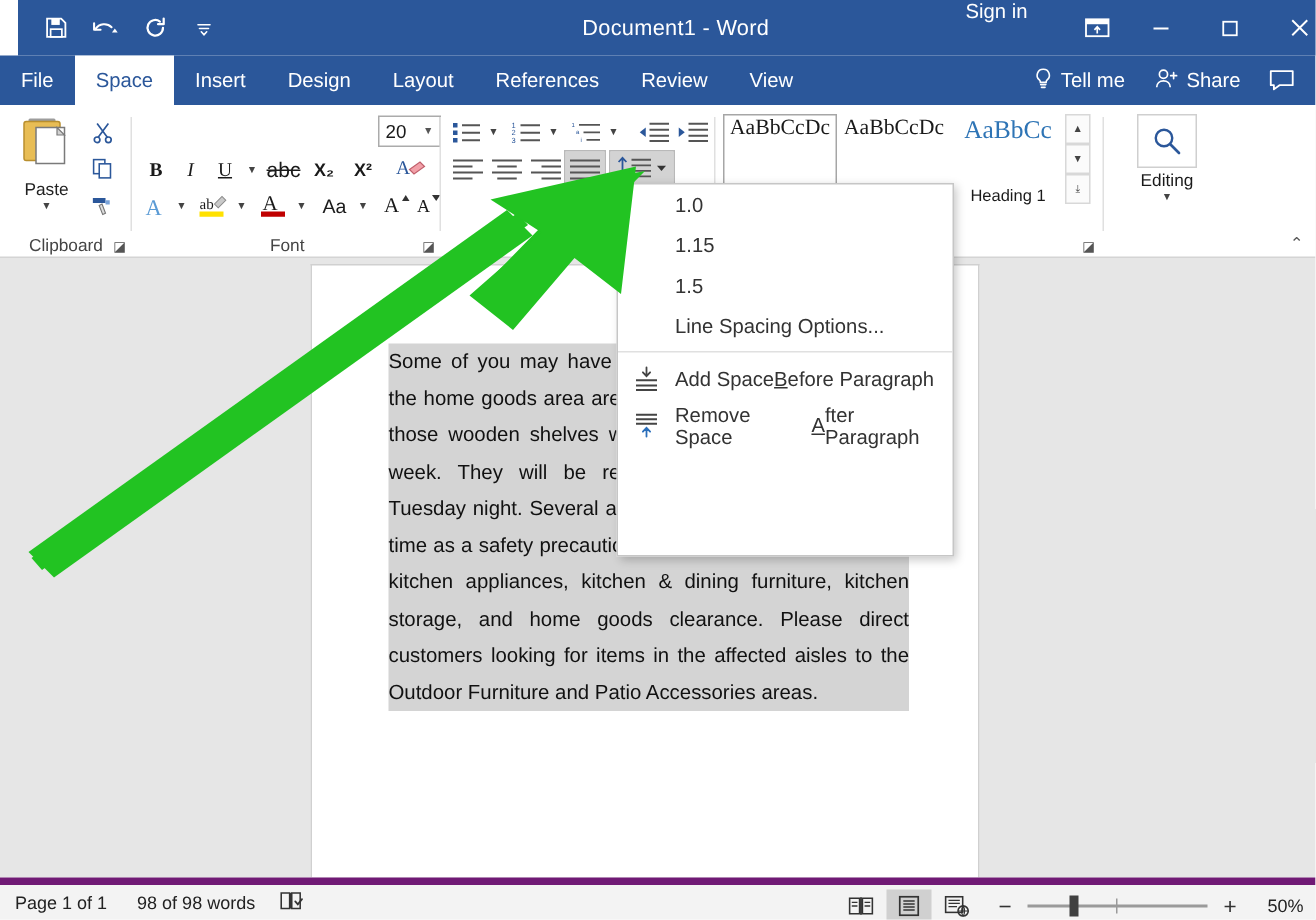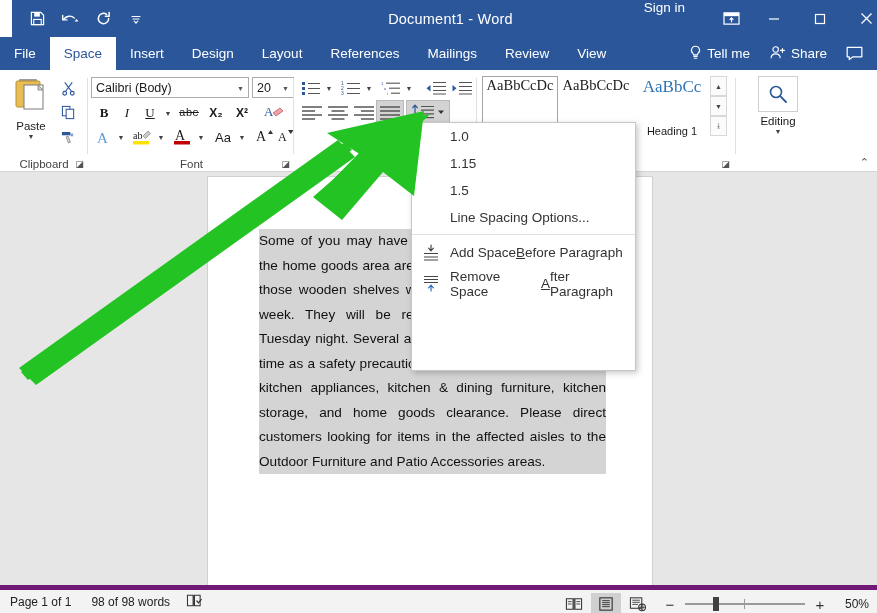--- a/index.html
+++ b/index.html
@@ -234,21 +234,20 @@
   </div>
 
   <div class="tabbar">
     <div class="tabs">
       <div class="tab">File</div>
       <div class="tab active">Space</div>
       <div class="tab">Insert</div>
       <div class="tab">Design</div>
       <div class="tab">Layout</div>
       <div class="tab">References</div>
-      <div class="tab">Mailings</div>
       <div class="tab">Review</div>
       <div class="tab">View</div>
     </div>
     <div class="tabbar-right">
       <div class="tellme">
         <span>
           <svg width="13" height="15" viewBox="0 0 13 15">
               <path d="M6.5 1.2a4 4 0 0 1 2.6 7.1c-.5.5-.7 1-.7 1.6H4.6c0-.6-.2-1.1-.7-1.6a4 4 0 0 1 2.6-7.1z" fill="none" stroke="#fff" stroke-width="1.1"></path>
               <path d="M4.8 11.4h3.4M5.3 13.2h2.4" stroke="#fff" stroke-width="1.1" stroke-linecap="round"></path>
             </svg>
@@ -307,34 +306,30 @@
             <path d="M11 4.8h3v3h-3z" fill="#7aa3d8"></path>
             <path d="M8.5 7.5l2.5 6.5-2 1-2.5-6.5z" fill="#ddd" stroke="#777" stroke-width=".8"></path>
           </svg>
       </div>
       <div class="rgroup-label">Clipboard</div>
       <div class="dialog-launcher" style="right:4px;">◪</div>
       <div class="vsep" style="right:0;"></div>
     </div>
 
     <div class="rgroup g-font">
-      <div class="font-name">
-        <span>Calibri (Body)</span>
-        <span class="combo-arrow">▼</span>
-      </div>
       <div class="font-size">
         <span>20</span>
         <span class="combo-arrow">▼</span>
       </div>
 
       <div class="fbtn" style="left:4px;top:32px;width:22px;font-weight:bold;font-family:'Liberation Serif',serif;">B</div>
       <div class="fbtn" style="left:28px;top:32px;width:20px;font-style:italic;font-family:'Liberation Serif',serif;">I</div>
       <div class="fbtn" style="left:50px;top:32px;width:22px;text-decoration:underline;font-family:'Liberation Serif',serif;">U</div>
       <div class="fbtn" style="left:73px;top:32px;width:12px;font-size:7px;color:#444;">▼</div>
-      <div class="fbtn" style="left:87px;top:32px;width:26px;font-size:11px;text-decoration:line-through;font-family:Liberation Mono, monospace;">abc</div>
+      <div class="fbtn" style="left:87px;top:32px;width:26px;font-size:14px;text-decoration:line-through;">abc</div>
       <div class="fbtn" style="left:115px;top:32px;width:24px;font-size:12px;font-weight:bold;">X₂</div>
       <div class="fbtn" style="left:141px;top:32px;width:24px;font-size:12px;font-weight:bold;">X²</div>
       <div class="fbtn" style="left:172px;top:31px;width:26px;">
         <svg width="20" height="18" viewBox="0 0 20 18">
             <text x="0" y="13" font-family="Liberation Serif, serif" font-size="13" fill="#2b579a">A</text>
             <path d="M9 10l7-5 3 3-7 5z" fill="#f2a0a8" stroke="#c0606c" stroke-width=".8"></path>
           </svg>
       </div>
 
       <div class="fbtn" style="left:4px;top:56px;width:22px;">

